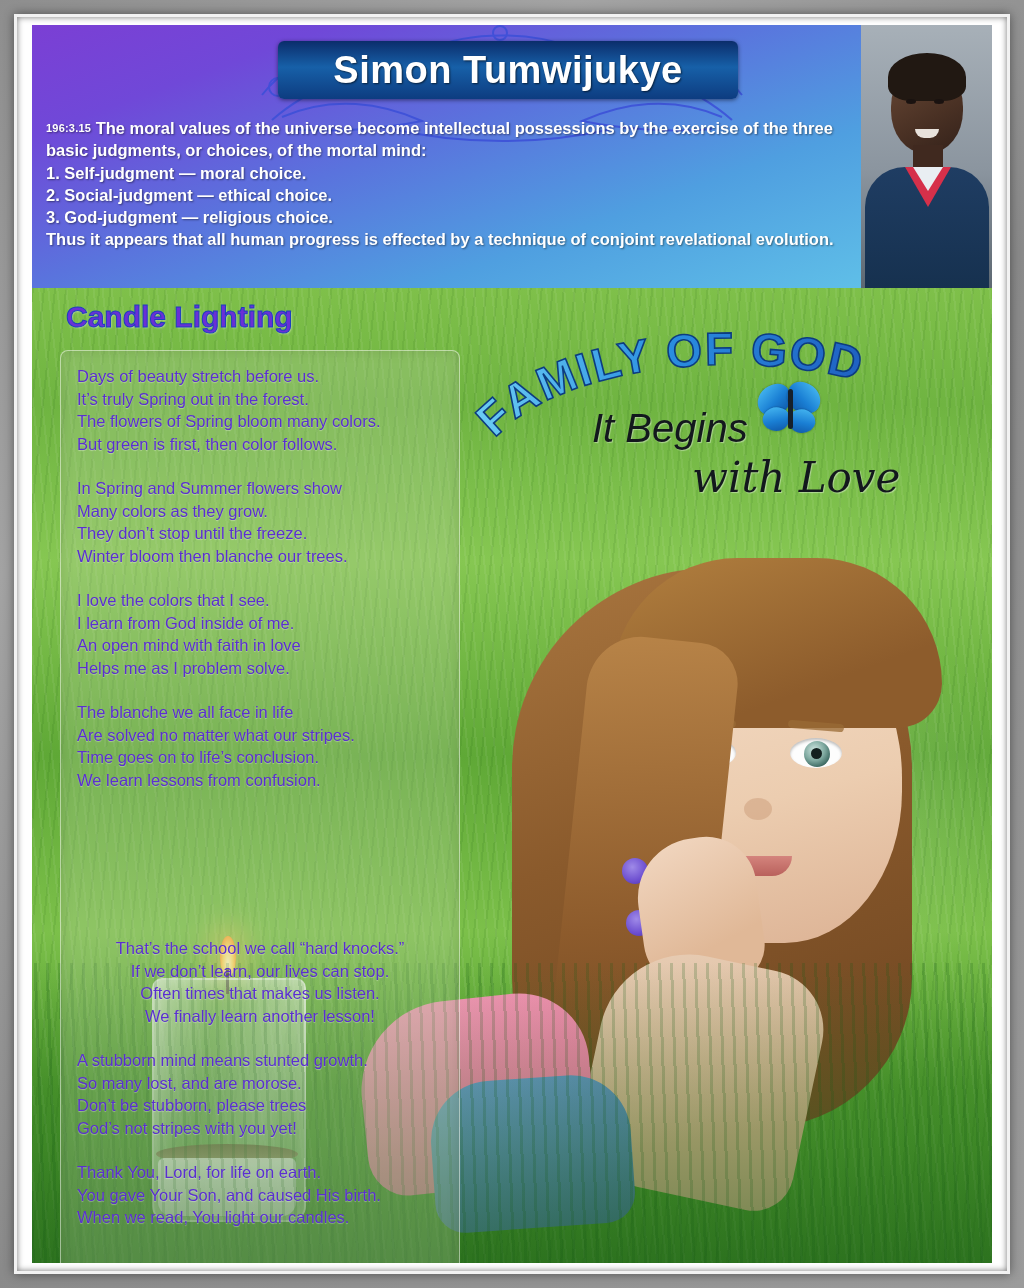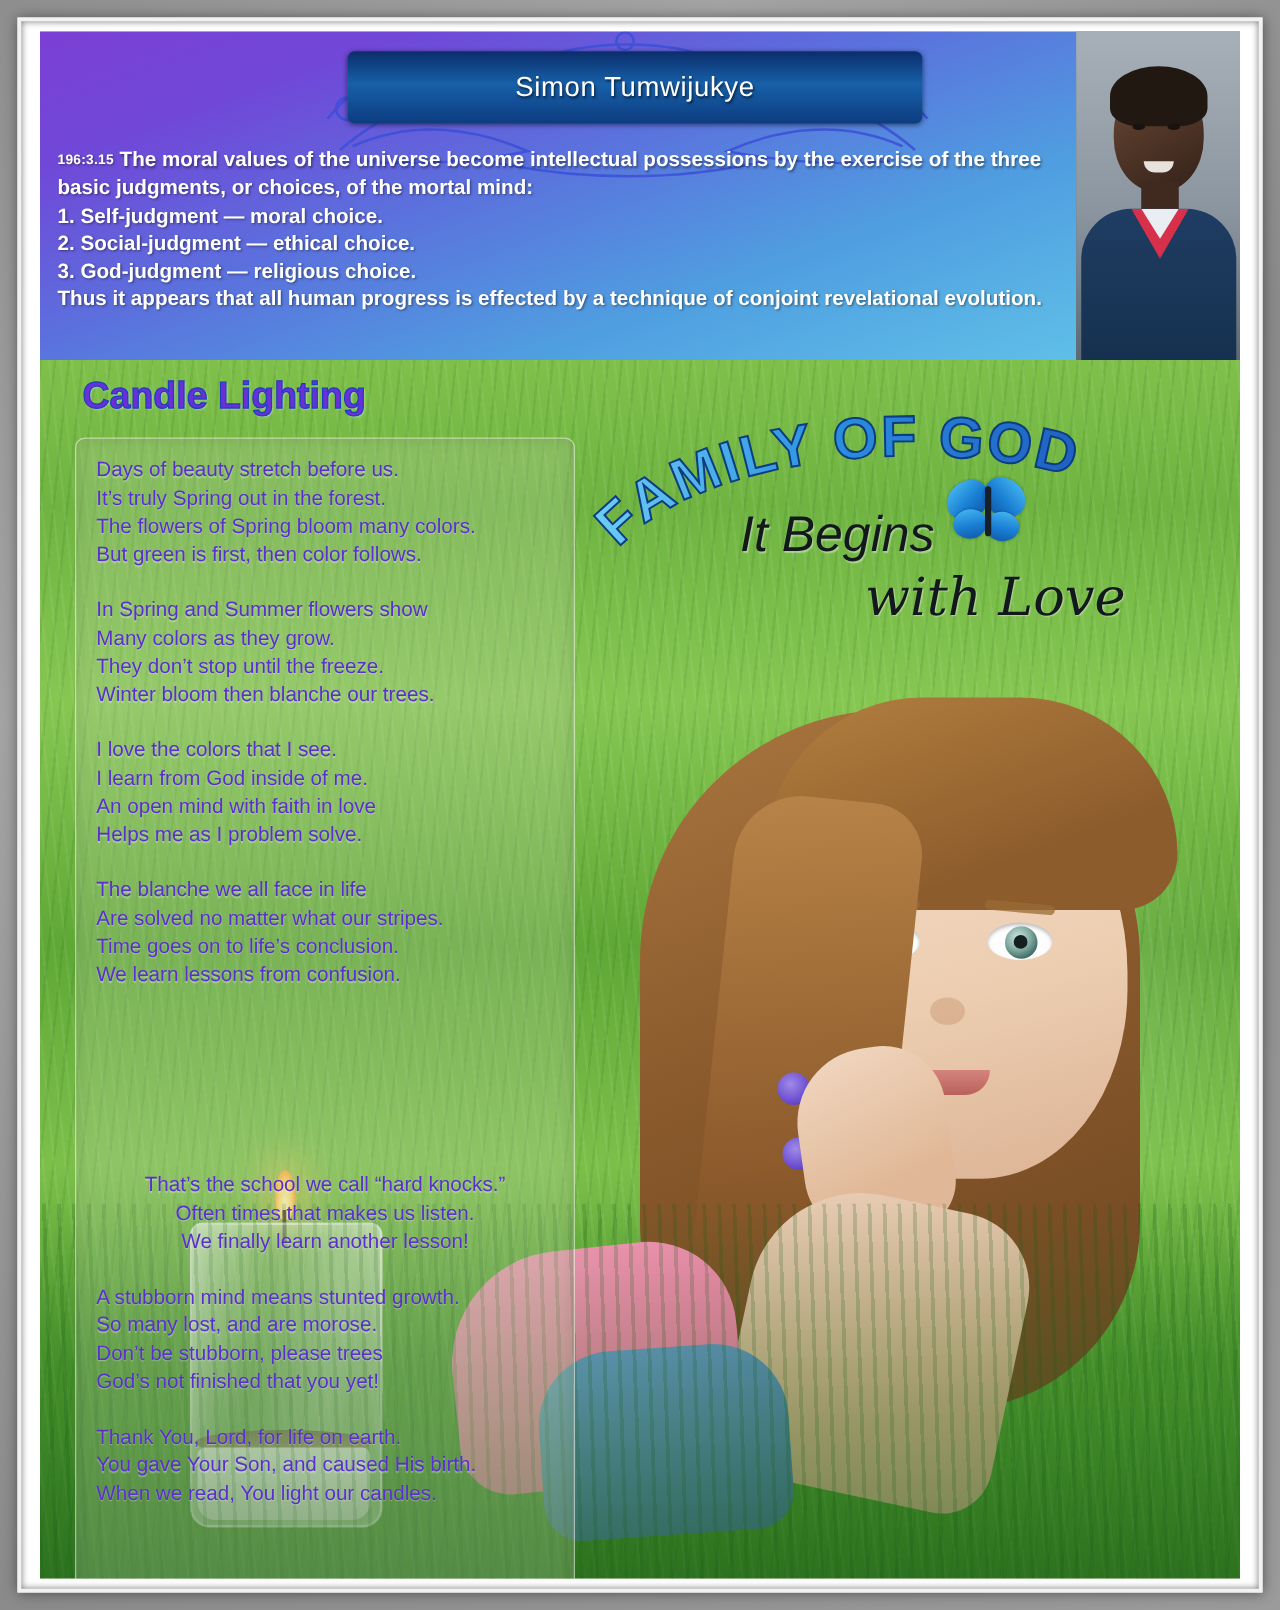--- a/index.html
+++ b/index.html
@@ -61,22 +61,22 @@
     width: 460px; height: 58px;
     border-radius: 6px;
     background: linear-gradient(180deg,#0b2d6b 0%, #1760a8 45%, #0d3c80 100%);
     box-shadow: 0 1px 4px rgba(0,0,0,.5);
     display: flex;
     align-items: center;
     justify-content: center;
   }
   .title-plate span {
     color: #ffffff;
-    font-size: 22px;
-    font-weight: normal;
+    font-size: 38px;
+    font-weight: bold;
     letter-spacing: .5px;
     text-shadow: 1px 1px 2px rgba(0,0,0,.6);
   }
 
   .portrait {
     position: absolute;
     right: 0px; top: 0px;
     width: 131px; height: 263px;
     overflow: hidden;
     background: linear-gradient(180deg,#9aa3ad 0%,#7d8a97 40%,#53606d 100%);
@@ -507,28 +507,29 @@
           <div>Helps me as I problem solve.</div>
         </div>
         <div class="stanza">
           <div>The blanche we all face in life</div>
           <div>Are solved no matter what our stripes.</div>
           <div>Time goes on to life’s conclusion.</div>
           <div>We learn lessons from confusion.</div>
         </div>
         <div class="stanza" style="margin-top:146px;text-align:center;">
           <div>That’s the school we call “hard knocks.”</div>
+          <div>If we don’t learn, our lives can stop.</div>
           <div>Often times that makes us listen.</div>
           <div>We finally learn another lesson!</div>
         </div>
         <div class="stanza">
           <div>A stubborn mind means stunted growth.</div>
           <div>So many lost, and are morose.</div>
           <div>Don’t be stubborn, please trees</div>
-          <div>God’s not finished that you yet!</div>
+          <div>God’s not stripes with you yet!</div>
         </div>
         <div class="stanza">
           <div>Thank You, Lord, for life on earth.</div>
           <div>You gave Your Son, and caused His birth.</div>
           <div>When we read, You light our candles.</div>
         </div>
       </div>
 
     </div>
   </div>

